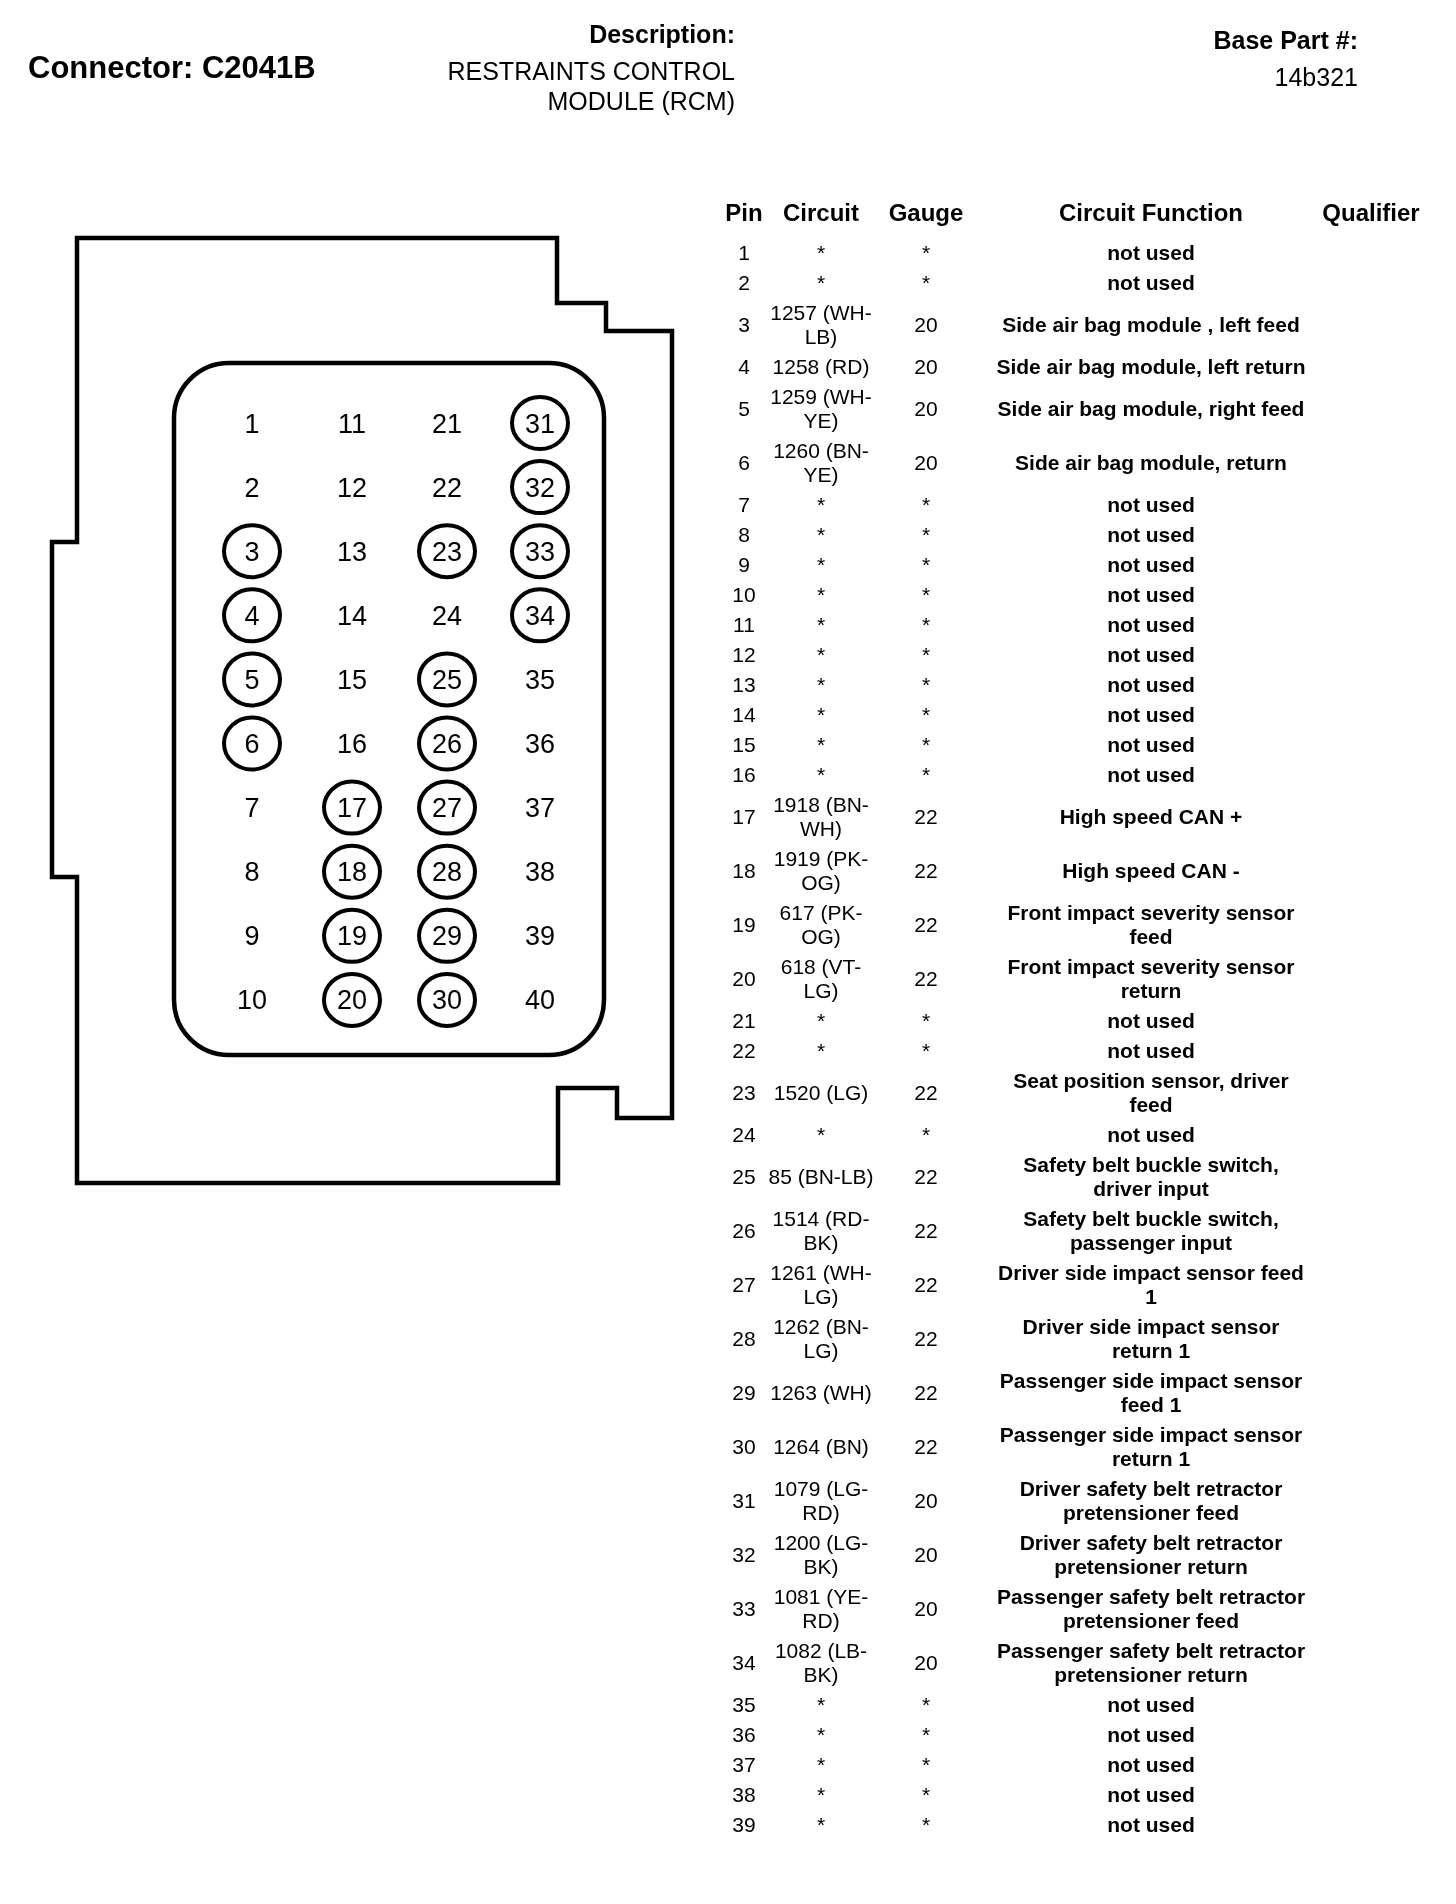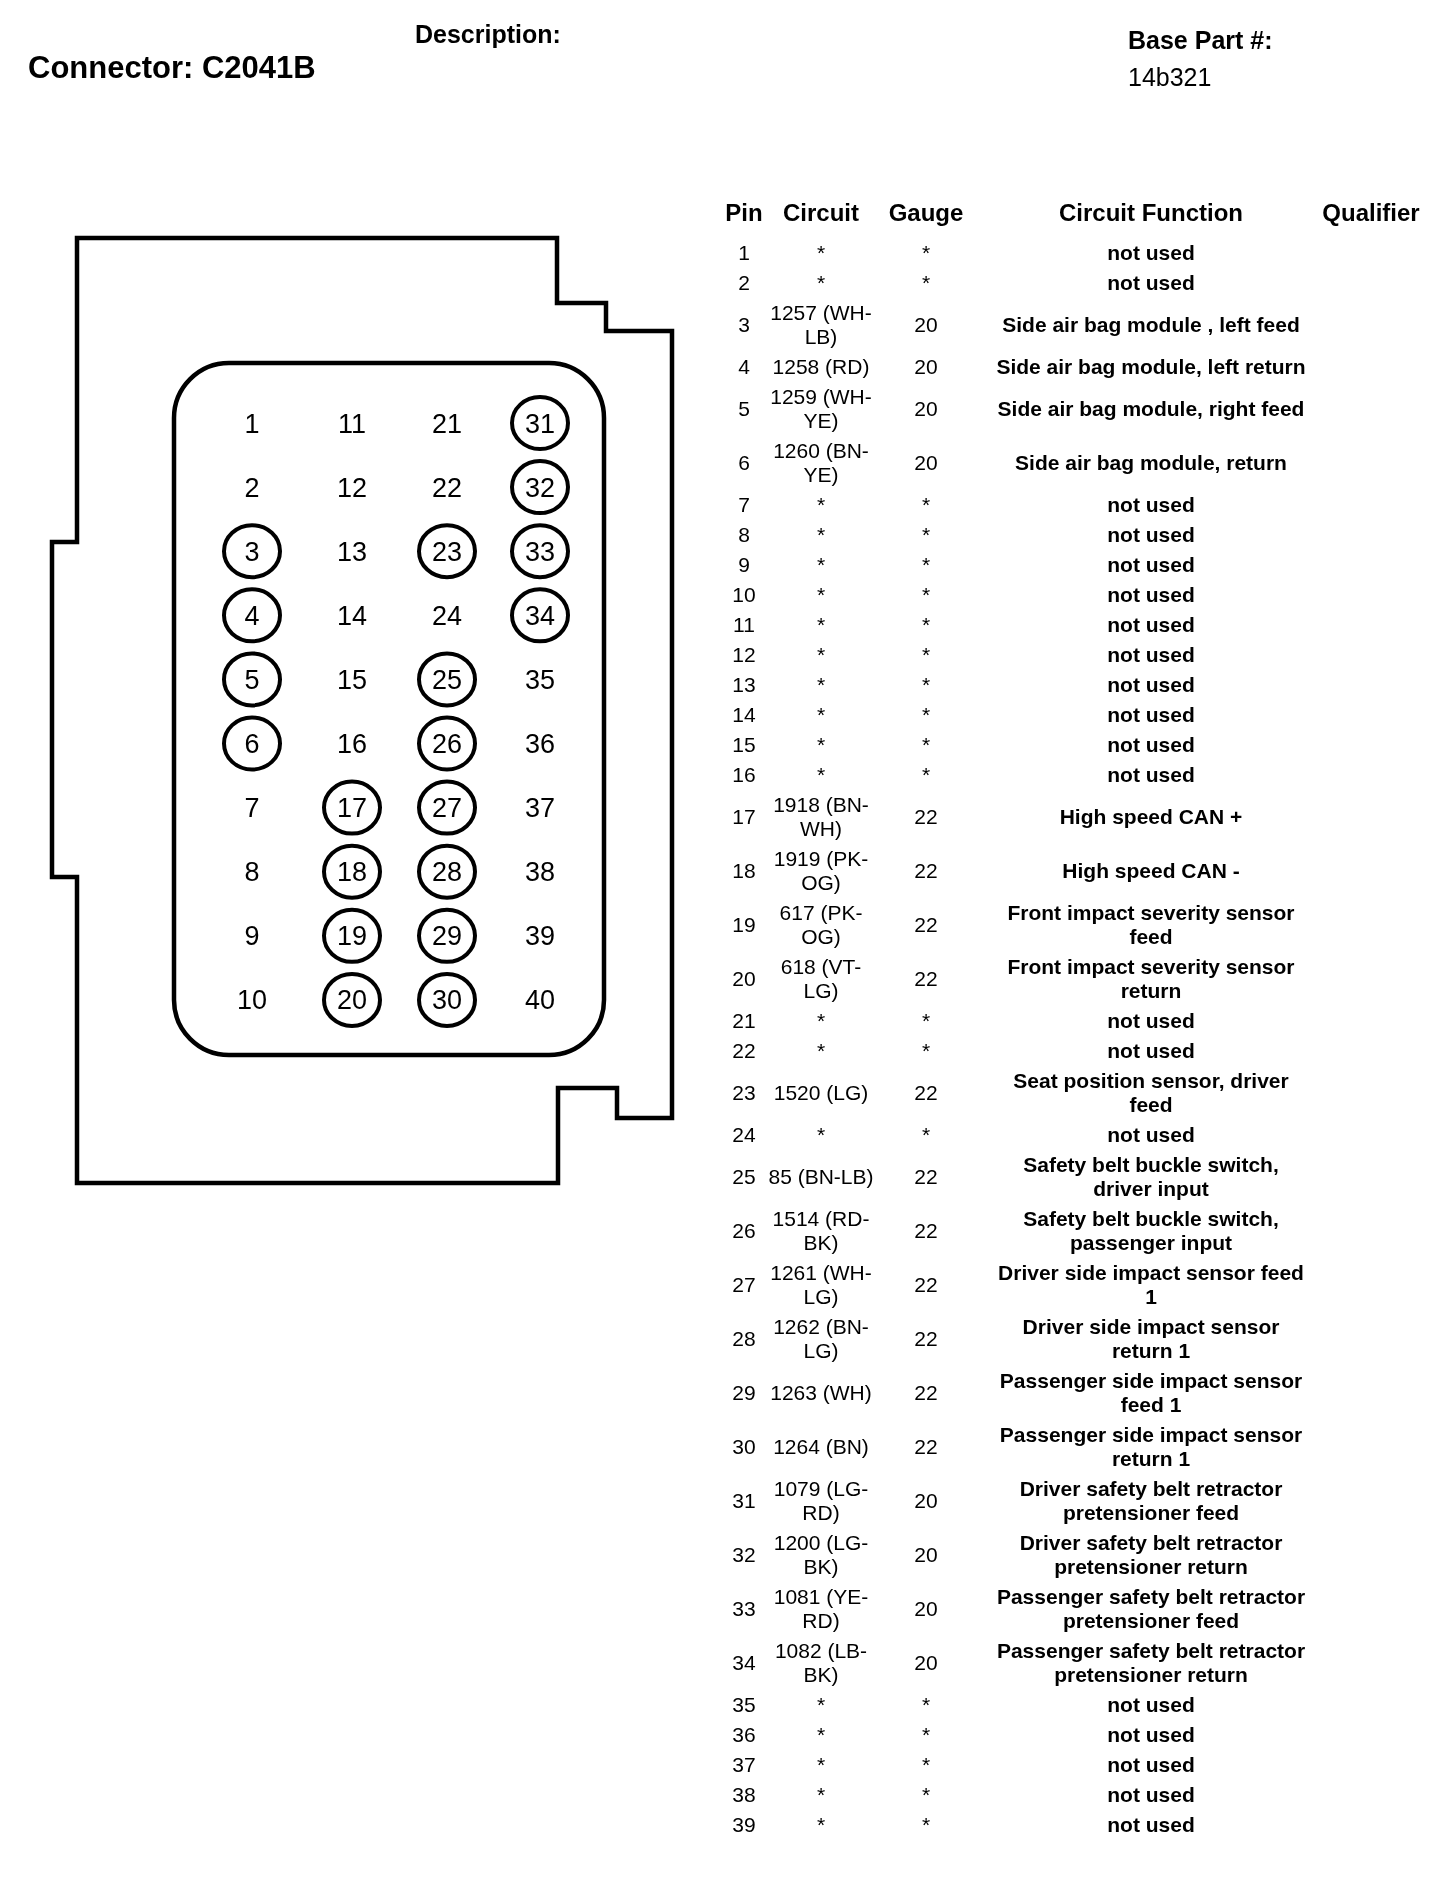--- a/index.html
+++ b/index.html
@@ -1,21 +1,21 @@
 <!DOCTYPE html>
 <html><head>
 <meta charset="utf-8">
 <style>
   html,body{margin:0;padding:0;background:#fff;}
   .page{position:relative;width:1456px;height:1904px;background:#ffffff;
         font-family:"Liberation Sans",sans-serif;color:#000;overflow:hidden;}
 
   
   .connector-title{position:absolute;left:28px;top:50px;font-size:31px;font-weight:bold;white-space:nowrap;}
-  .hdr-col{position:absolute;text-align:left;}
+  .hdr-col{position:absolute;text-align:right;}
   .hdr-col .lbl{font-weight:bold;font-size:25px;}
   .hdr-col .val{font-size:25px;margin-top:7px;line-height:30px;}
   .desc-col{left:415px;top:20px;width:320px;}
   .harness-col{left:798px;top:20px;width:200px;}
   .basepart-col{left:1128px;top:26px;width:230px;}
 
   
   svg.connector{position:absolute;left:0;top:0;}
   .outline{fill:none;stroke:#000000;stroke-width:4.5;}
   .face{fill:none;stroke:#000000;stroke-width:4.5;}
@@ -37,20 +37,24 @@
 </style>
 </head>
 <body>
 
 <div class="page">
 
   <div class="connector-title">Connector: C2041B</div>
 
   <div class="hdr-col desc-col">
     <div class="lbl">Description:</div>
+    <div class="val">
+      <div>RESTRAINTS CONTROL</div>
+      <div>MODULE (RCM)</div>
+    </div>
   </div>
 
 
   <div class="hdr-col basepart-col">
     <div class="lbl">Base Part #:</div>
     <div class="val">14b321</div>
   </div>
 
   <svg class="connector" width="720" height="1250" viewBox="0 0 720 1250" aria-hidden="true">
     <path class="outline" d="M77,238 L557,238 L557,303 L606,303 L606,331 L672,331 L672,1118 L617,1118 L617,1088 L558,1088 L558,1183 L77,1183 L77,877 L52,877 L52,542 L77,542 Z"></path>

